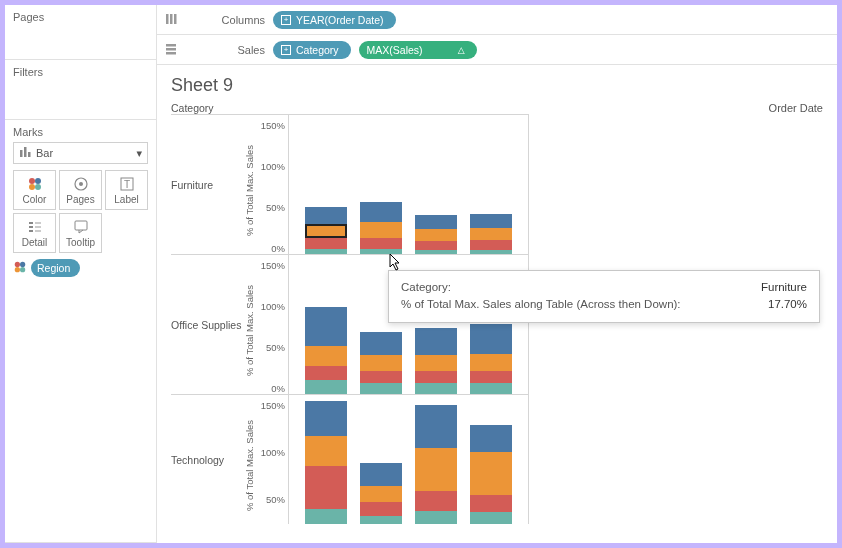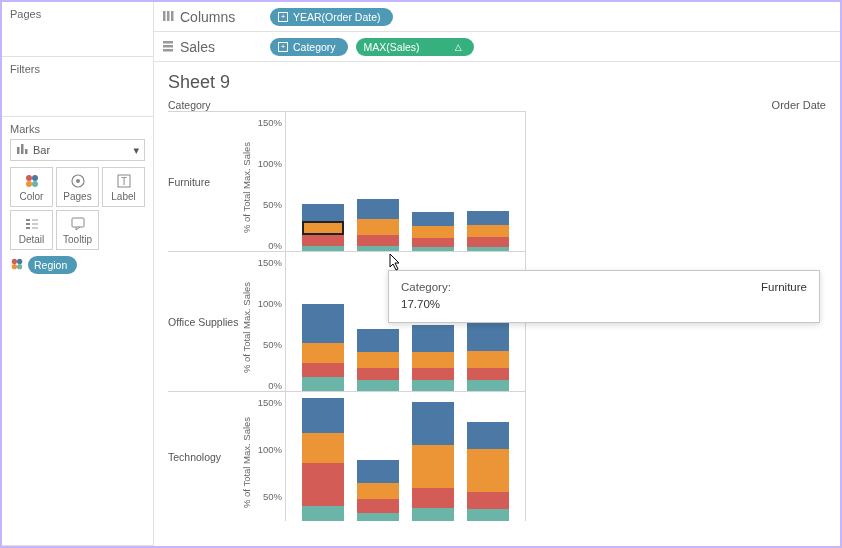--- a/index.html
+++ b/index.html
@@ -10,21 +10,21 @@
     background: #fff;
     width: 842px;
     height: 548px;
     overflow: hidden;
     position: relative;
   }
   .app {
     display: flex;
     width: 100%;
     height: 100%;
-    border: 2px solid #c4b5fd;
+    border: 5px solid #c4b5fd;
   }
   
   .sidebar {
     width: 152px;
     border-right: 1px solid #e1e1e1;
     display: flex;
     flex-direction: column;
   }
   .panel {
     border-bottom: 1px solid #e1e1e1;
@@ -91,21 +91,22 @@
     height: 30px;
     padding: 0 8px;
     gap: 8px;
   }
   .shelf-label {
     display: flex;
     align-items: center;
     gap: 6px;
     width: 100px;
     color: #666;
-    font-size: 14px;
+    font-size: 11px;
+    justify-content: space-between;
   }
   .pill {
     border-radius: 10px;
     padding: 3px 12px 3px 8px;
     color: #fff;
     font-size: 10.5px;
     display: inline-flex;
     align-items: center;
     gap: 5px;
   }
@@ -507,20 +508,21 @@
     </div>
   </div>
 </div>
 
 <div class="tooltip" style="left:388px;top:270px;width:432px">
   <div class="tooltip-row">
       <span>Category:</span>
       <span class="v">Furniture</span>
     </div>
   <div class="tooltip-row">
+      <span>% of Total Max. Sales along Table (Across then Down):</span>
       <span class="v">17.70%</span>
     </div>
 </div>
 
 <div class="cursor" style="left:384px;top:252px">
   <svg width="20" height="22" viewBox="0 0 20 22">
     <path d="M6 2 L6 15 L9 12 L12 18 L14 17 L11 11 L15 11 Z" fill="#fff" stroke="#000" stroke-width="1"></path>
   </svg>
 </div>
 

